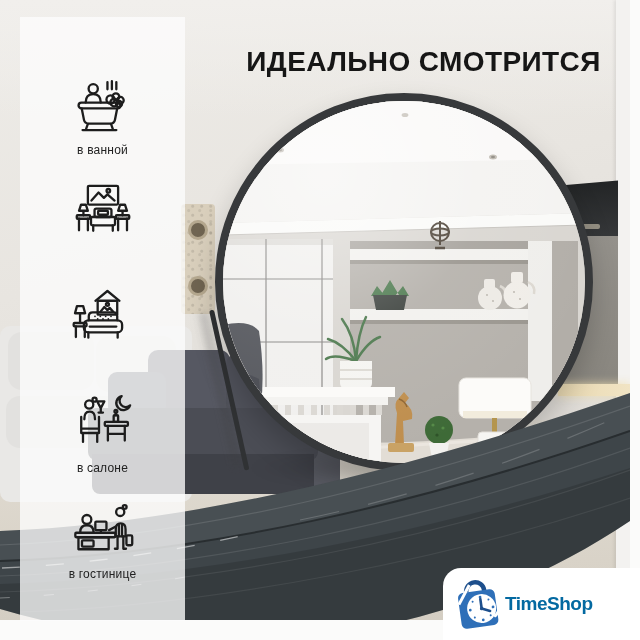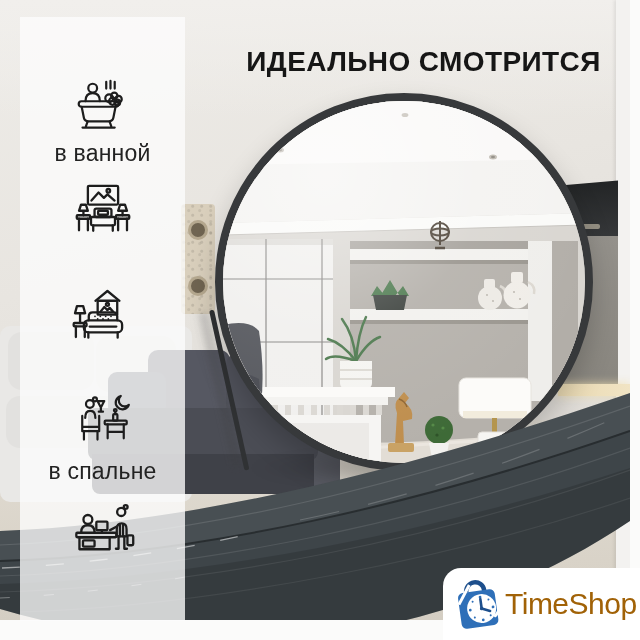--- a/index.html
+++ b/index.html
@@ -55,31 +55,31 @@
   
   .band-svg{position:absolute;left:0;top:0;pointer-events:none;}
 
   
   .sidebar{position:absolute;left:20px;top:17px;width:165px;height:604px;
            background:rgba(252,252,252,0.78);
            display:flex;flex-direction:column;align-items:center;
            padding:58px 0 22px 0;box-sizing:border-box;gap:14px;}
   .side-item{display:flex;flex-direction:column;align-items:center;gap:4px;height:92px;flex:none;}
   .side-item svg{display:block;}
-  .side-label{font-size:23px;font-weight:500;color:#222;letter-spacing:.2px;white-space:nowrap;}
+  .side-label{font-size:12px;font-weight:500;color:#222;letter-spacing:.2px;white-space:nowrap;}
 
   
   .title{position:absolute;left:185px;top:30px;width:445px;margin:16px;text-align:center;
          font-size:28px;font-weight:800;color:#161616;letter-spacing:.4px;}
 
   
   .brand-card{position:absolute;right:0;bottom:0;width:197px;height:72px;background:#ffffff;
          border-radius:18px 0 0 0;display:flex;align-items:center;padding-left:12px;
          box-sizing:border-box;gap:4px;}
-  .brand-name{font-size:30px;font-weight:400;color:#a16207;letter-spacing:-.5px;}
+  .brand-name{font-size:19px;font-weight:700;color:#0369a1;letter-spacing:-.5px;}
 
   .icon-stroke{stroke:#1d1d1d;stroke-width:2.6;fill:none;stroke-linecap:round;stroke-linejoin:round;}
 </style>
 </head>
 <body>
 
 <div class="canvas">
 
   <div class="photo">
     <div class="abs ceiling-shade"></div>
@@ -304,40 +304,41 @@
         <path d="M29.5,9.5 h8 l-4,7.5 Z M33.5,17 v5 M31,22 h5"></path>
         <path d="M15,29.5 q0,-8.5 5.5,-8.5 h1 q5.5,0 5.5,8.5"></path>
         <path d="M11.5,27 v18 M31.5,27 v18 M11.5,40 h20 M11.5,45 h20 M13.5,45 v10 M29.5,45 v10"></path>
         <rect x="38" y="32.5" width="26" height="4.5" rx="1"></rect>
         <path d="M41.5,37 v16.5 M60.5,37 v16.5 M41.5,46 h19"></path>
         <rect x="48" y="25" width="5" height="7.5" rx="1"></rect>
         <path d="M50.5,25 v-2"></path>
           <circle cx="50.5" cy="20.5" r="1.6"></circle>
         <path d="M57,3.5 a8,8 0 1 0 9.5,10.5 a6.3,6.3 0 1 1 -9.5,-10.5 Z"></path>
       </svg>
-      <span class="side-label">в спальне</span>
+      <span class="side-label">в салоне</span>
     </div>
 
     <div class="side-item">
       <svg width="64" height="64" viewBox="0 0 72 72" class="icon-stroke">
         <circle cx="19" cy="23" r="5"></circle>
         <path d="M11.5,37.5 q0,-8 7.5,-8 q7.5,0 7.5,8"></path>
         <rect x="28.5" y="25.5" width="12.5" height="9.5" rx="1"></rect>
         <path d="M34.75,35 v3"></path>
         <rect x="6" y="38" width="45" height="5" rx="1"></rect>
         <rect x="9.5" y="43" width="34" height="13.5"></rect>
         <rect x="13.5" y="46.5" width="13" height="7" rx="1"></rect>
         <circle cx="56.5" cy="14.5" r="4.6"></circle>
           <circle cx="61.5" cy="9" r="2.2"></circle>
         <path d="M51.5,31 l-7.5,4"></path>
         <path d="M51.5,42 v-8 q0,-6.5 5.5,-6.5 q5.5,0 5.5,6.5 v8 Z"></path>
         <path d="M55,29 v13 M58.5,29 v13"></path>
         <path d="M53.5,42 v14 M60,42 v14 M53.5,56 h-3 M60,56 h3"></path>
         <rect x="63.5" y="41" width="6.5" height="11" rx="1.5"></rect>
       </svg>
+      <span class="side-label">в гостинице</span>
     </div>
 
   </div>
 
   <h1 class="title">ИДЕАЛЬНО СМОТРИТСЯ</h1>
 
   <div class="brand-card">
     <svg width="46" height="54" viewBox="0 0 46 54">
       <g transform="rotate(-8 23 27)">
         <path d="M13,14 a9,9 0 0 1 18,0 v5" stroke="#1d4f8c" stroke-width="4.5" fill="none"></path>

